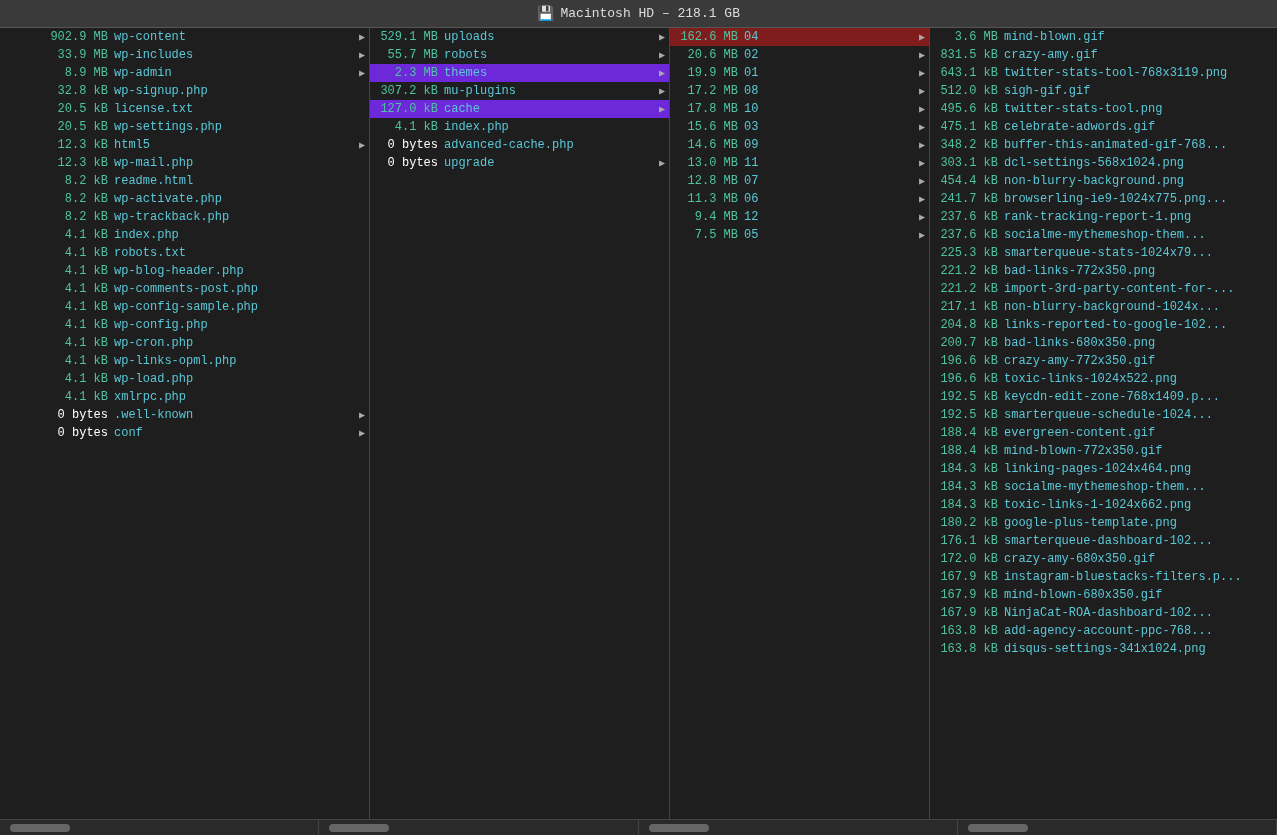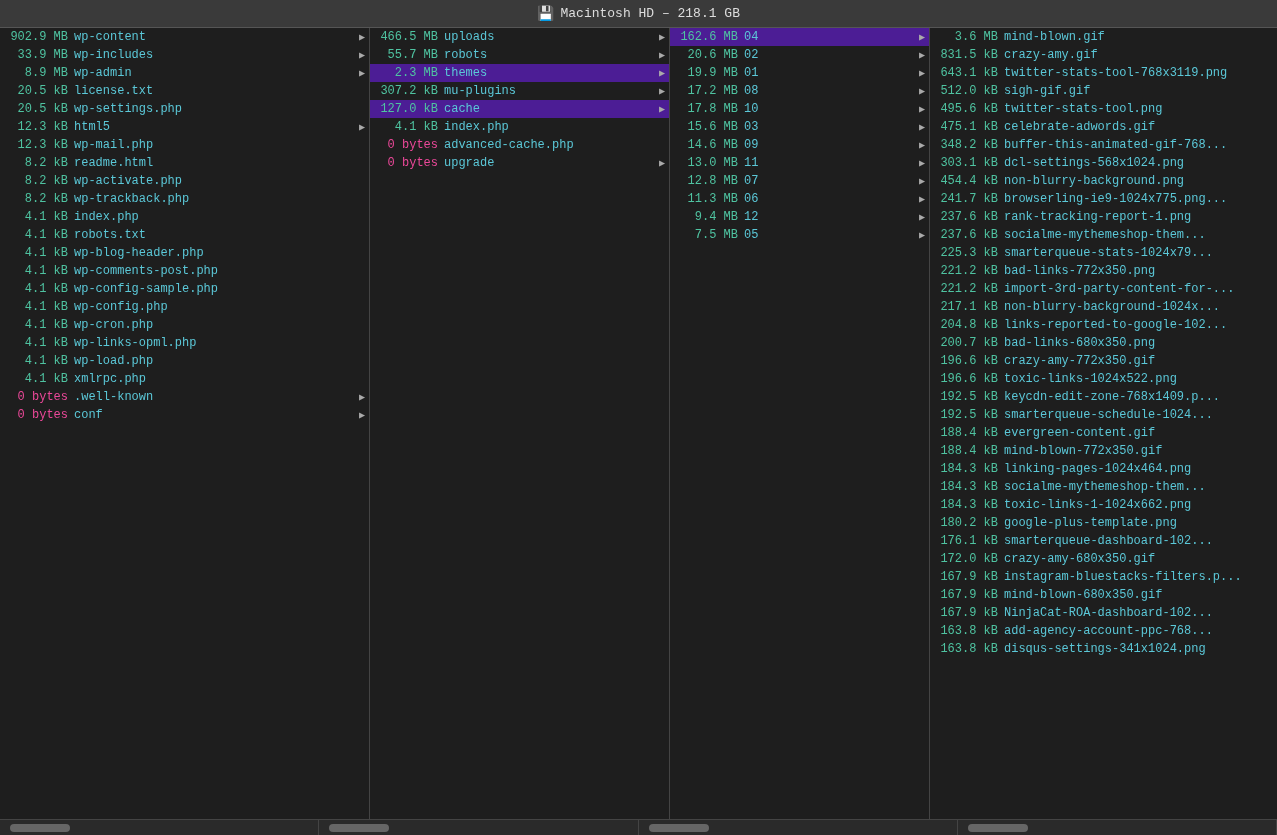--- a/index.html
+++ b/index.html
@@ -37,50 +37,50 @@
     }
 
     
     .column {
       min-width: 280px;
       border-right: 1px solid #444;
       overflow-y: auto;
       overflow-x: hidden;
       flex-shrink: 0;
     }
-    .column:first-child { min-width: 370px; }
+    .column:first-child { min-width: 370px; padding-left: 40px; }
     .column:nth-child(2) { min-width: 300px; }
     .column:nth-child(3) { min-width: 260px; }
     .column:nth-child(4) { flex: 1; min-width: 350px; }
 
     
     .file-row {
       display: flex;
       align-items: center;
       padding: 1px 4px;
       height: 18px;
       cursor: pointer;
       white-space: nowrap;
     }
     .file-row.selected {
-      background: #4c1d95;
+      background: #7f1d1d;
       justify-content: center;
     }
     .file-row.highlighted {
-      background: #4c1d95;
+      background: #6d28d9;
     }
 
     .file-size {
       min-width: 70px;
       text-align: right;
       padding-right: 6px;
       color: #4fc3a1;
     }
     .file-size.zero {
-      color: #ec4899;
+      color: #ffffff;
     }
     .file-name {
       flex: 1;
       color: #5bc8d8;
       overflow: hidden;
       text-overflow: ellipsis;
     }
     .file-name.folder {
       color: #5bc8d8;
     }
@@ -130,20 +130,24 @@
         <span class="file-size">33.9 MB</span>
         <span class="file-name folder">wp-includes</span>
         <span class="arrow">▶</span>
       </div>
       <div class="file-row">
         <span class="file-size">8.9 MB</span>
         <span class="file-name folder">wp-admin</span>
         <span class="arrow">▶</span>
       </div>
       <div class="file-row">
+        <span class="file-size">32.8 kB</span>
+        <span class="file-name">wp-signup.php</span>
+      </div>
+      <div class="file-row">
         <span class="file-size">20.5 kB</span>
         <span class="file-name">license.txt</span>
       </div>
       <div class="file-row">
         <span class="file-size">20.5 kB</span>
         <span class="file-name">wp-settings.php</span>
       </div>
       <div class="file-row">
         <span class="file-size">12.3 kB</span>
         <span class="file-name folder">html5</span>
@@ -211,21 +215,21 @@
         <span class="arrow">▶</span>
       </div>
       <div class="file-row">
         <span class="file-size zero">0 bytes</span>
         <span class="file-name folder">conf</span>
         <span class="arrow">▶</span>
       </div>
     </div>
     <div class="column">
       <div class="file-row">
-        <span class="file-size">466.5 MB</span>
+        <span class="file-size">529.1 MB</span>
         <span class="file-name folder">uploads</span>
         <span class="arrow">▶</span>
       </div>
       <div class="file-row">
         <span class="file-size">55.7 MB</span>
         <span class="file-name folder">robots</span>
         <span class="arrow">▶</span>
       </div>
       <div class="file-row highlighted">
         <span class="file-size">2.3 MB</span>

